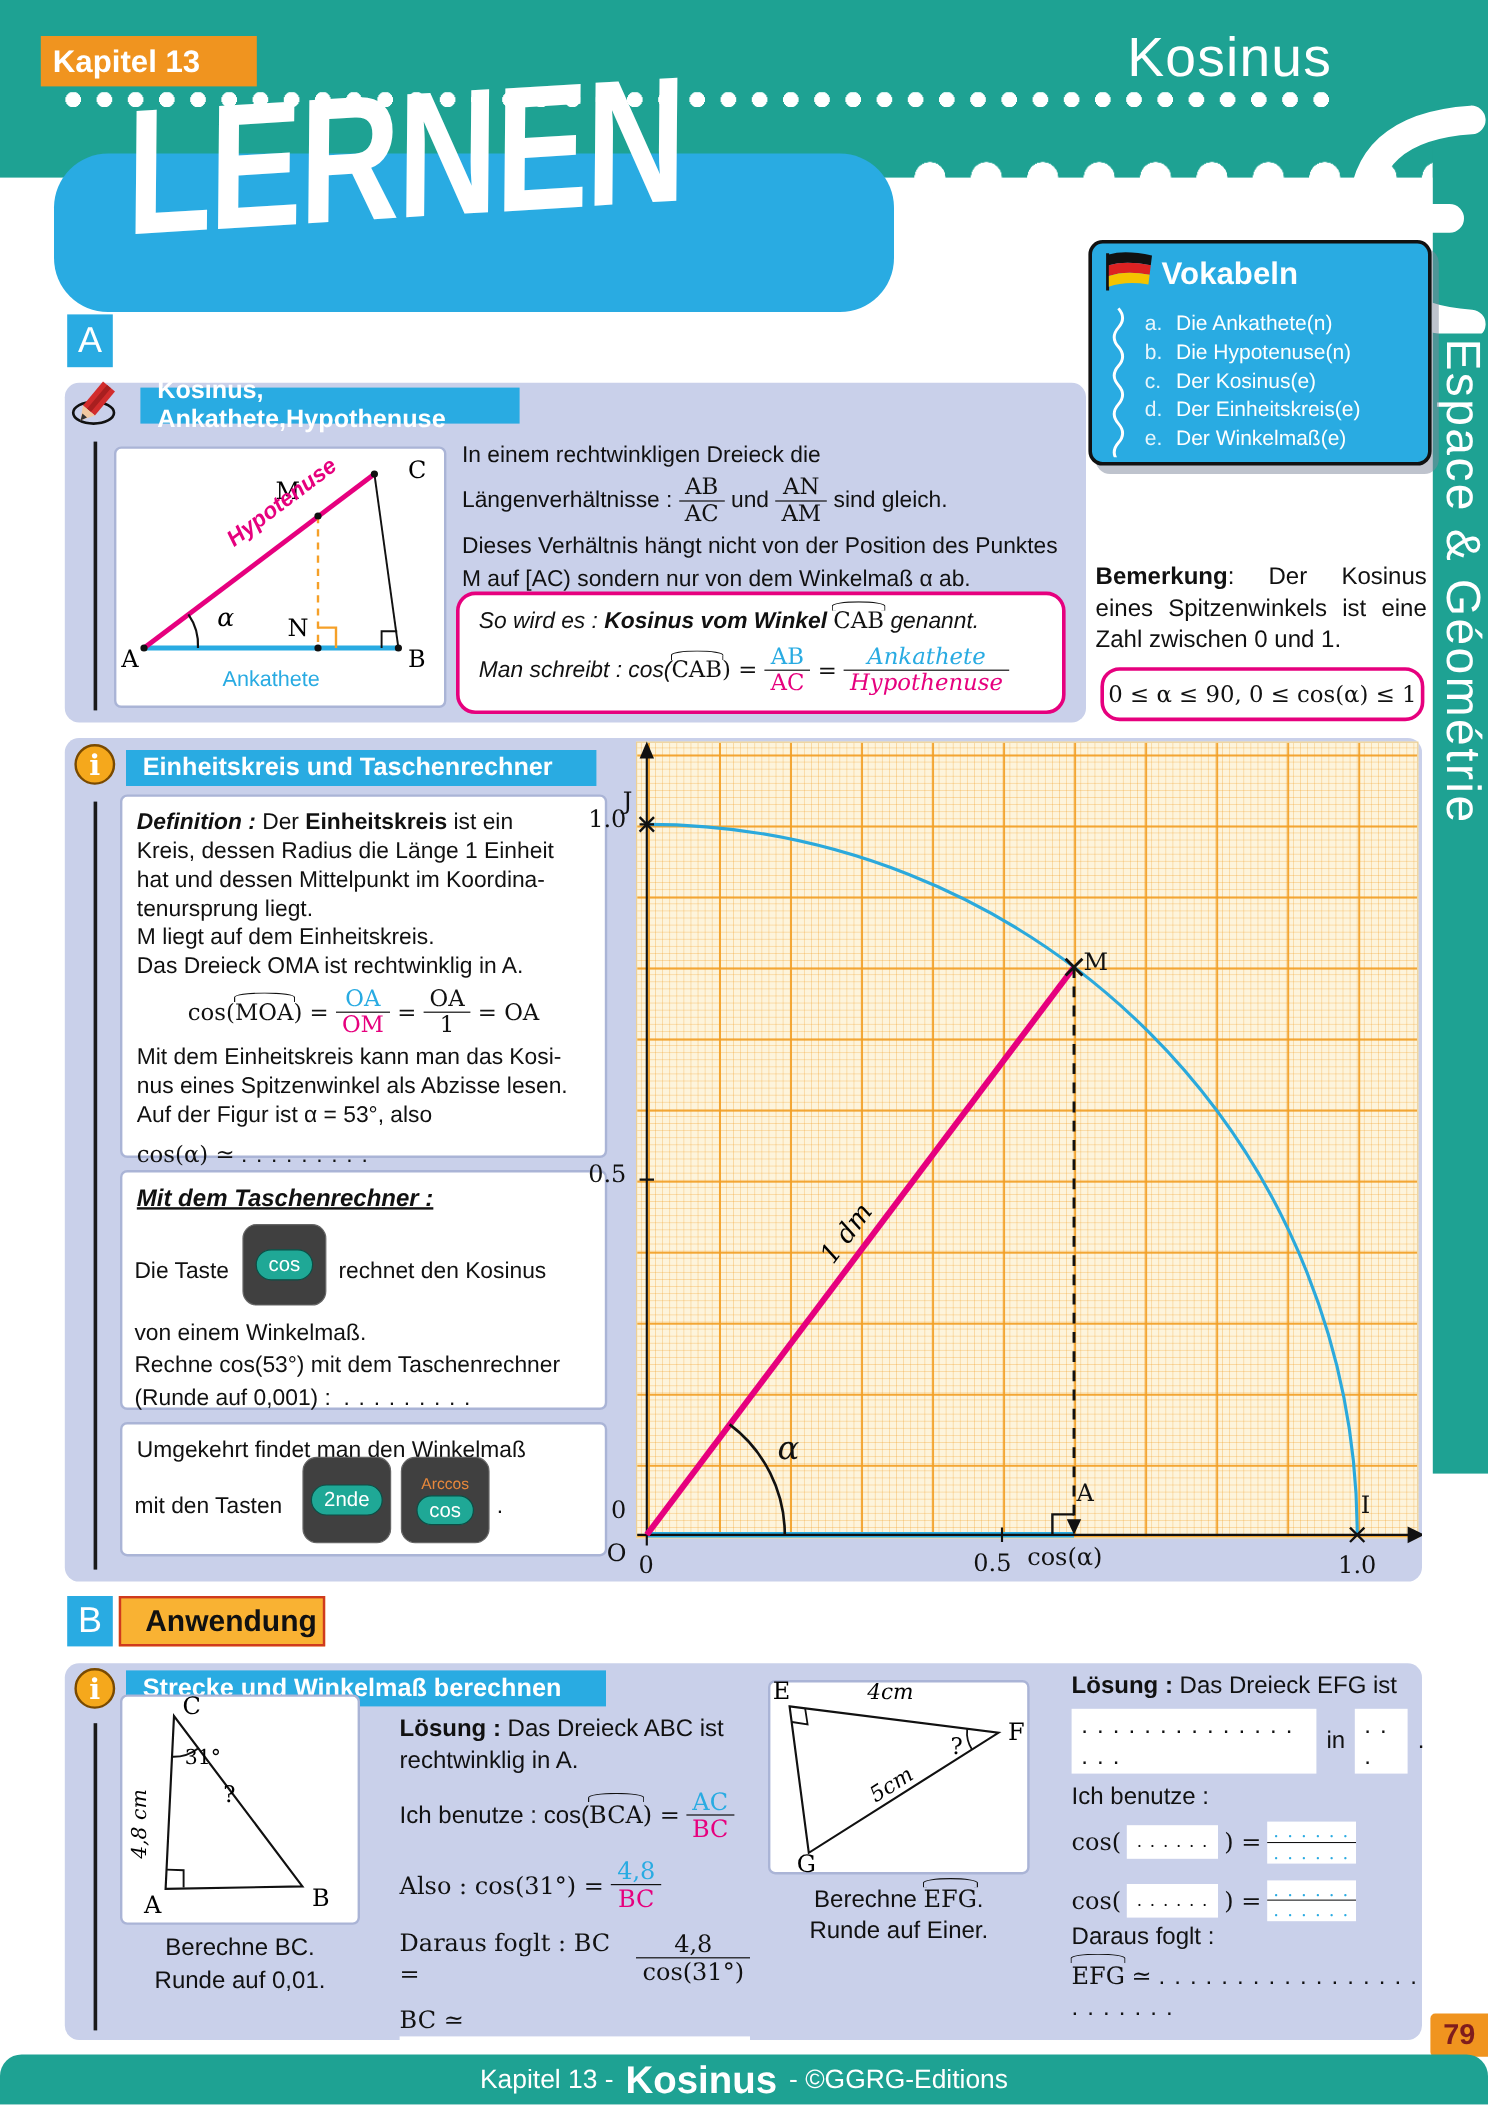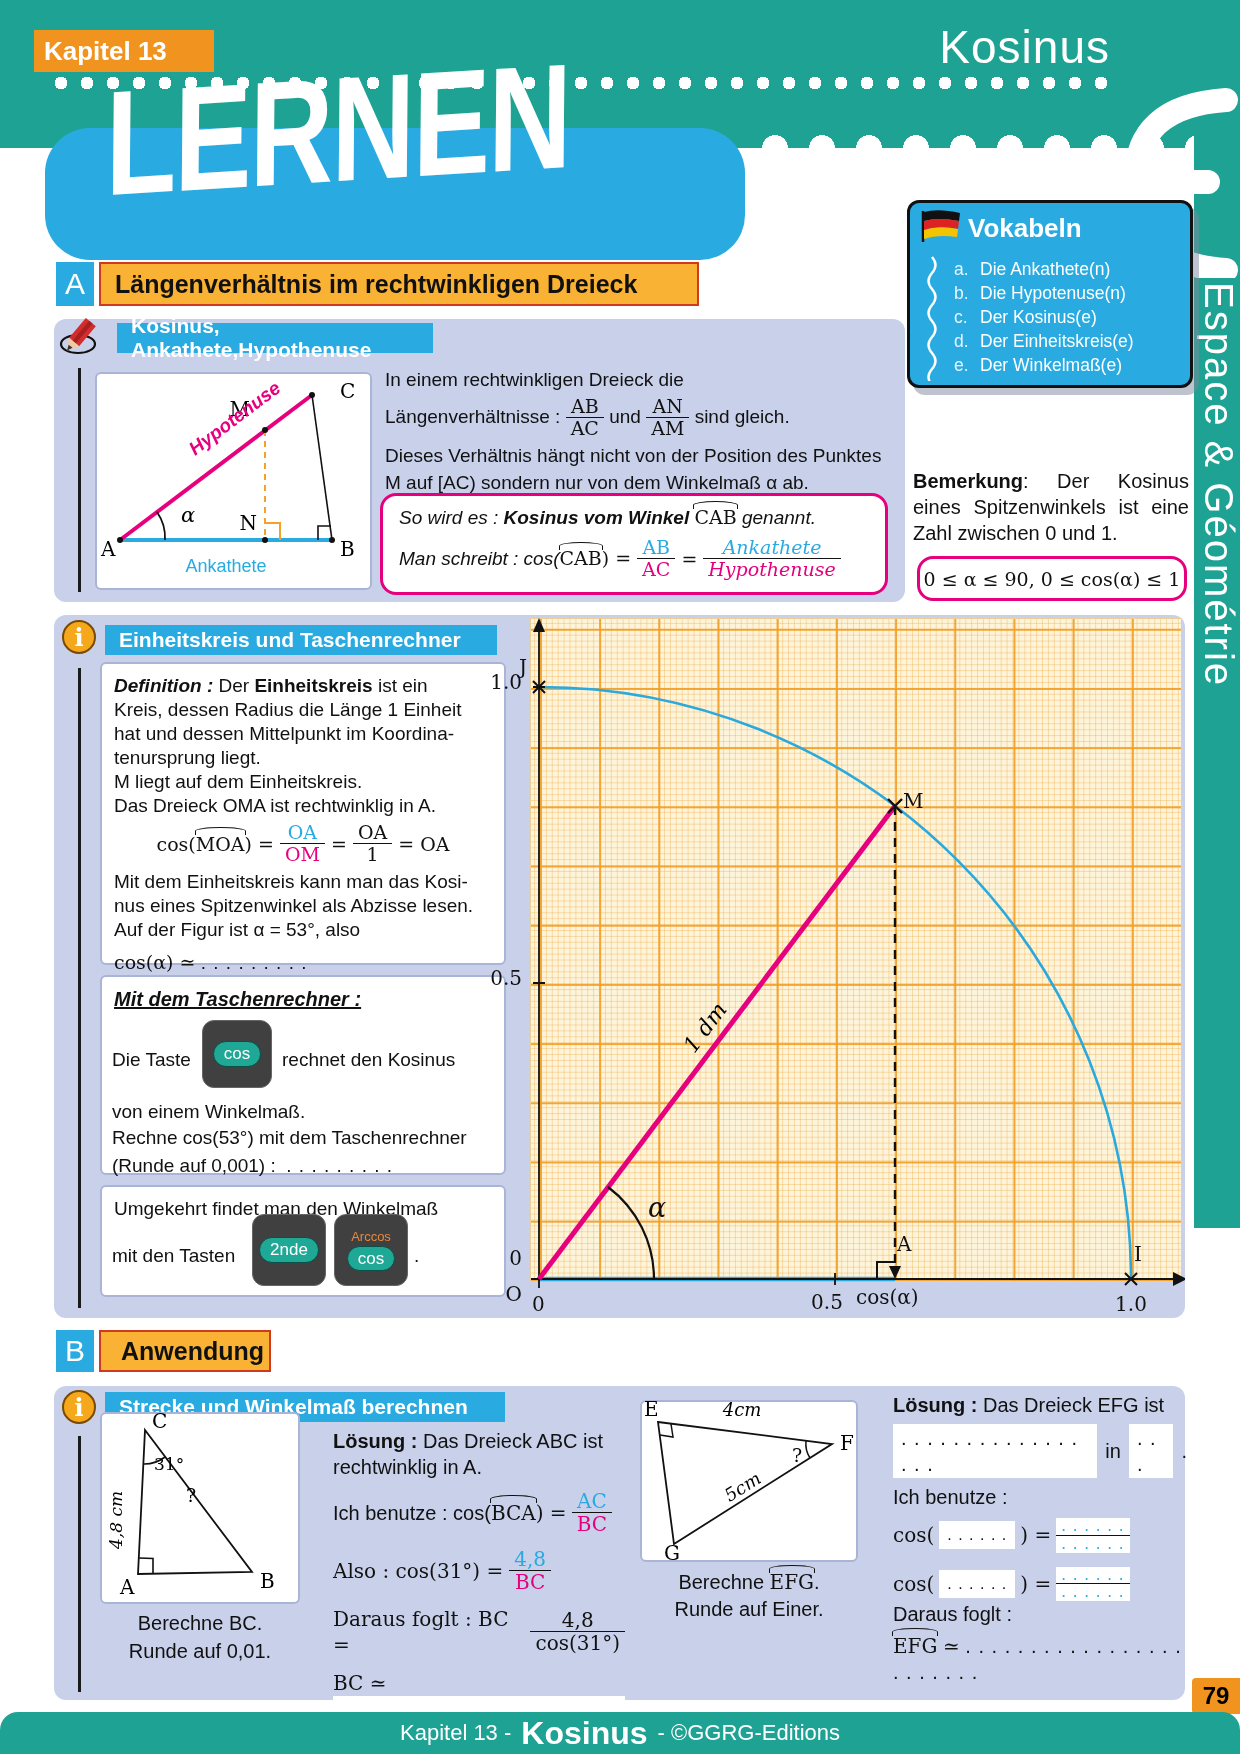--- a/index.html
+++ b/index.html
@@ -67,21 +67,21 @@
        linear-gradient(to right,rgba(242,158,35,.9) 0 1.5px,rgba(0,0,0,0) 1.5px),
        linear-gradient(to bottom,rgba(242,158,35,.9) 0 1.5px,rgba(0,0,0,0) 1.5px),
        linear-gradient(to right,rgba(242,158,35,.32) 0 1px,rgba(0,0,0,0) 1px),
        linear-gradient(to bottom,rgba(242,158,35,.32) 0 1px,rgba(0,0,0,0) 1px);
      background-size:59.2px 59.2px,59.2px 59.2px,5.92px 5.92px,5.92px 5.92px;
      background-position:9px 9.8px,9px 9.8px,3.08px 3.88px,3.08px 3.88px;}
   .glabel{position:absolute;font-family:"DejaVu Serif",serif;font-size:20px;color:#111;}
   
   .footer{position:absolute;left:0;top:1712px;width:1240px;height:42px;background:#1EA293;border-radius:18px 18px 0 0;
          display:flex;align-items:center;justify-content:center;gap:10px;color:#fff;}
-  .pagebadge{position:absolute;left:1192px;top:1678px;width:48px;height:36px;background:#F0941F;color:#000000;
+  .pagebadge{position:absolute;left:1192px;top:1678px;width:48px;height:36px;background:#F0941F;color:#7f1d1d;
          font-weight:bold;font-size:24px;display:flex;align-items:center;justify-content:center;border-radius:4px 0 0 4px;}
   .cap{position:absolute;font-size:20px;color:#111;text-align:center;}
   i.em{font-style:italic;}
 </style>
 </head>
 <body>
 
 <div class="page">
 
   <div class="hdr"></div>
@@ -110,21 +110,20 @@
       <path d="M 8 2 q 7 8 0 16 q -7 8 0 16 q 7 8 0 16 q -7 8 0 16 q 7 8 0 16 q -7 8 0 16 q 7 8 0 16 q -7 8 0 16" stroke="#fff" stroke-width="2.4" fill="none"></path>
     </svg>
     <div class="vokab-item" style="top:56px;"><span class="vokab-key">a.</span><span>Die Ankathete(n)</span></div>
     <div class="vokab-item" style="top:80px;"><span class="vokab-key">b.</span><span>Die Hypotenuse(n)</span></div>
     <div class="vokab-item" style="top:104px;"><span class="vokab-key">c.</span><span>Der Kosinus(e)</span></div>
     <div class="vokab-item" style="top:128px;"><span class="vokab-key">d.</span><span>Der Einheitskreis(e)</span></div>
     <div class="vokab-item" style="top:152px;"><span class="vokab-key">e.</span><span>Der Winkelmaß(e)</span></div>
   </div>
 
   <div class="sec-letter" style="left:56px;top:262px;">A</div>
-  <div class="sec-banner" style="left:99px;top:262px;width:600px;">Längenverhältnis im rechtwinkligen Dreieck</div>
 
   <div class="panel" style="left:54px;top:319px;width:851px;height:283px;"></div>
   <svg class="abs" style="left:58px;top:316px;" width="42" height="42">
     <ellipse cx="20" cy="28" rx="17" ry="9" stroke="#111" stroke-width="2.2" fill="none"></ellipse>
     <g transform="rotate(40 21 21)">
       <rect x="14" y="2" width="13" height="26" fill="#D22C2C"></rect>
       <rect x="18.4" y="2" width="4.2" height="26" fill="#A81F1F"></rect>
       <path d="M 14 28 L 27 28 L 20.5 39 Z" fill="#F2C9A0"></path>
       <path d="M 18 33.5 L 23 33.5 L 20.5 39 Z" fill="#333"></path>
     </g>

